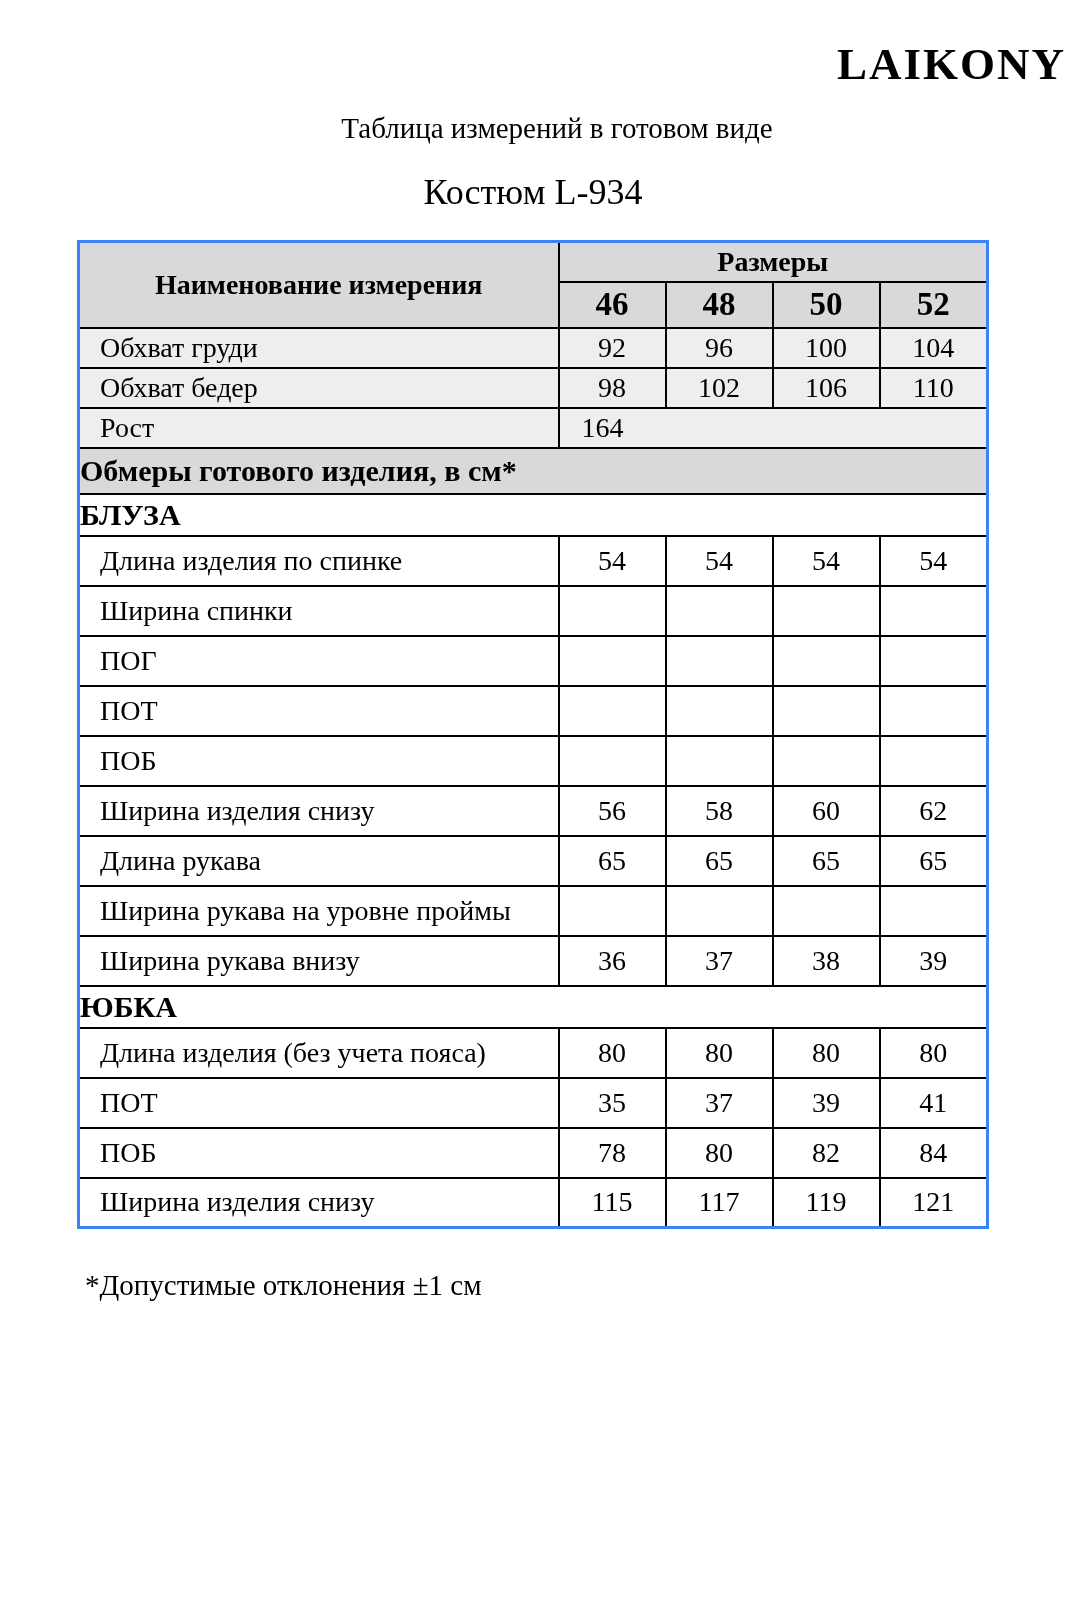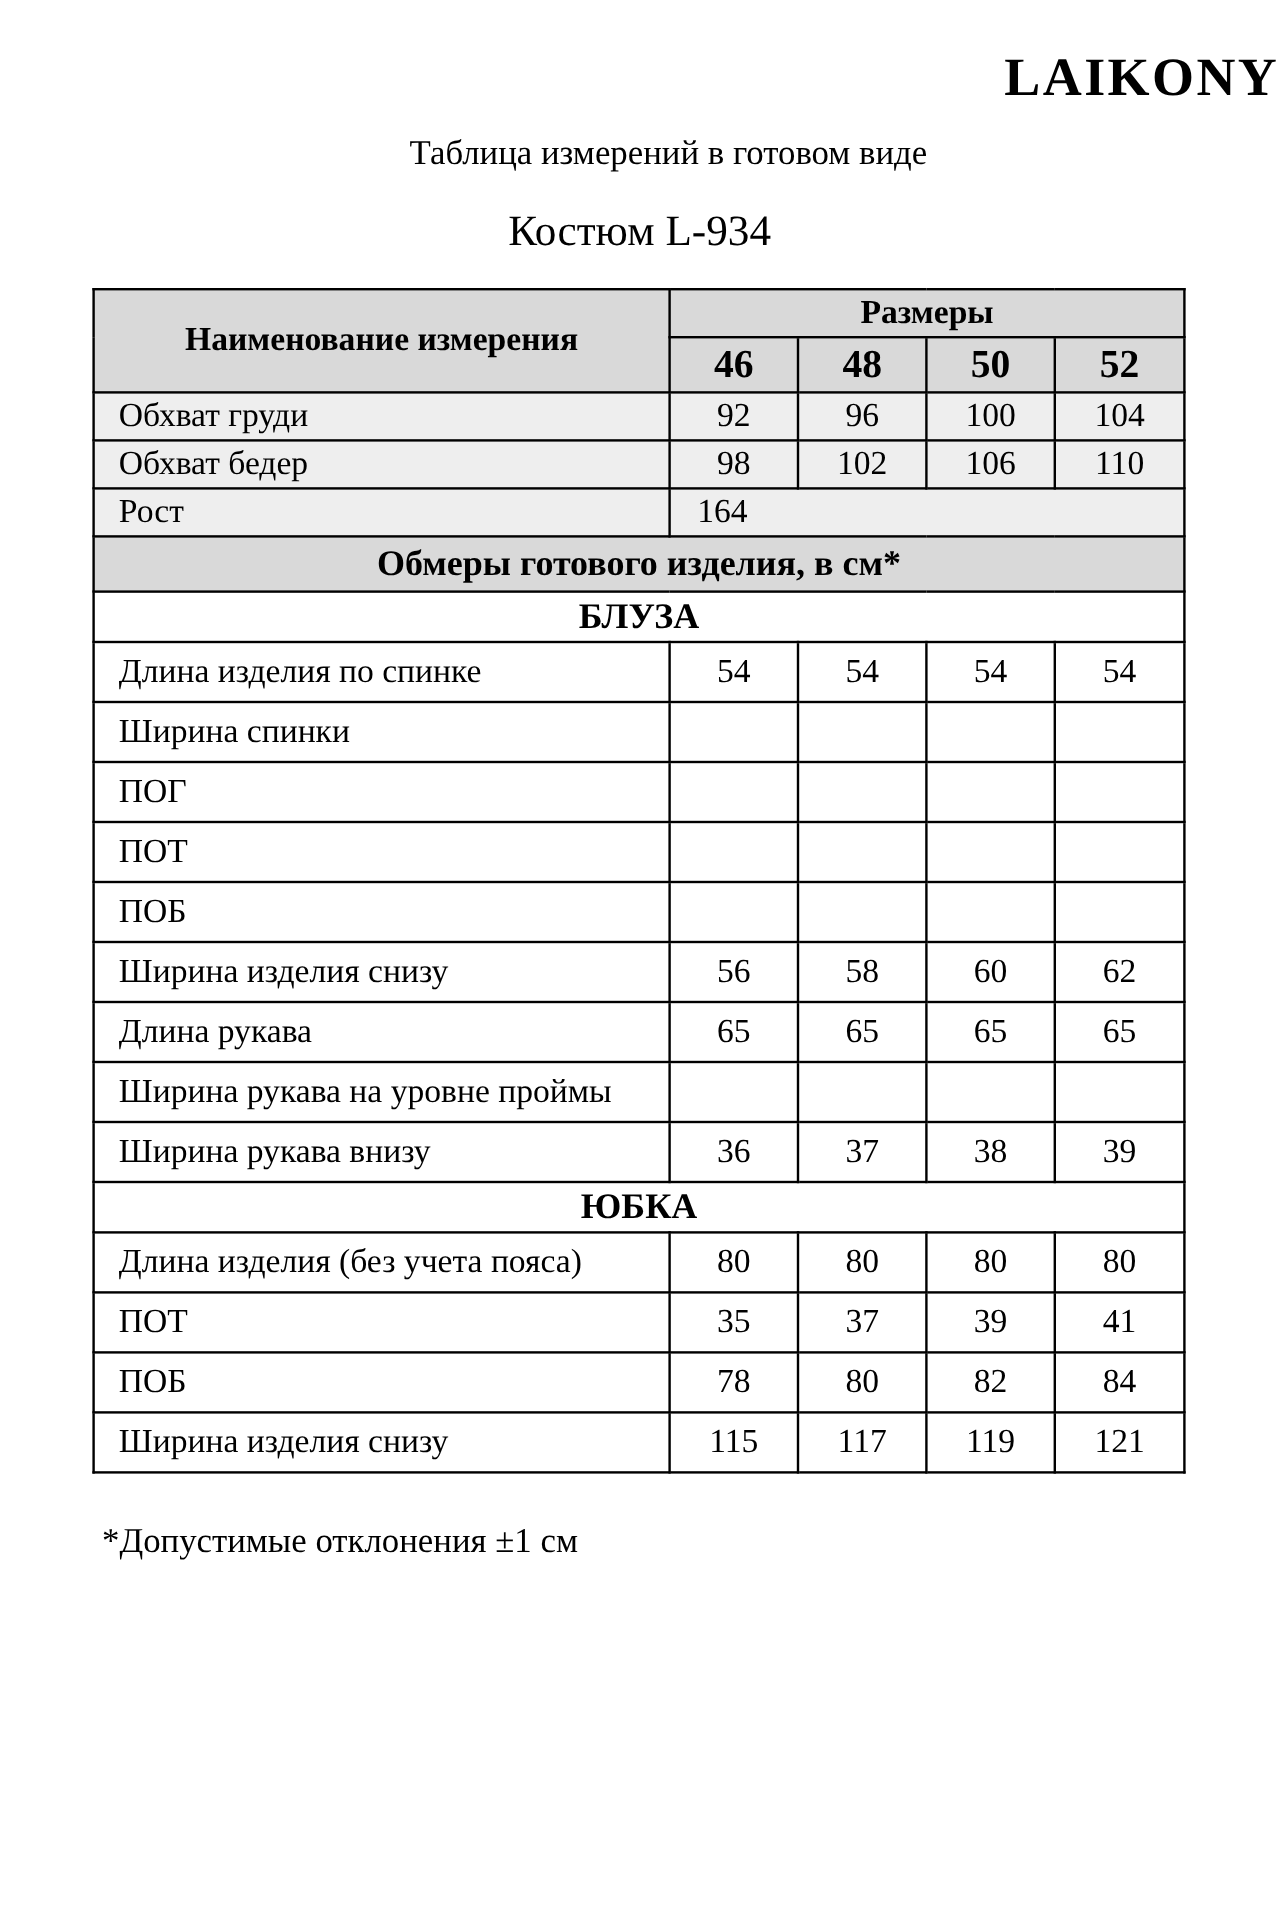--- a/index.html
+++ b/index.html
@@ -33,21 +33,21 @@
     text-align: center;
     font-size: 36px;
     font-weight: normal;
     line-height: 1.0;
   }
   table.size-table {
     margin: 30px 0 0 77px;
     width: 909px;
     border-collapse: collapse;
     table-layout: fixed;
-    border: 1px solid #3b82f6;
+    border: 3px solid #3b82f6;
     padding-left: 45px;
   }
   table.size-table th,
   table.size-table td {
     border: 2px solid #000;
     vertical-align: middle;
   }
   th.name-h {
     background: #d9d9d9;
     font-size: 28px;
@@ -86,21 +86,21 @@
     text-align: left;
     padding-left: 22px;
   }
   td.alt {
     background: #eeeeee;
     height: 40px;
   }
   td.section-cell {
     font-size: 30px;
     font-weight: bold;
-    text-align: center;
+    text-align: left;
     height: 42px;
     background: #ffffff;
   }
   td.section-cell.gray {
     background: #d9d9d9;
     height: 46px;
   }
   .footnote {
     margin: 42px 0 0 85px;
     font-size: 29px;

